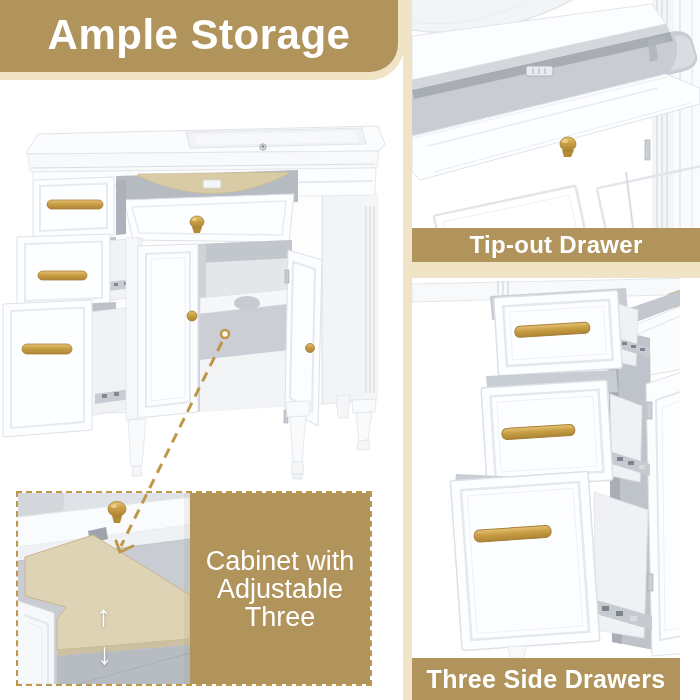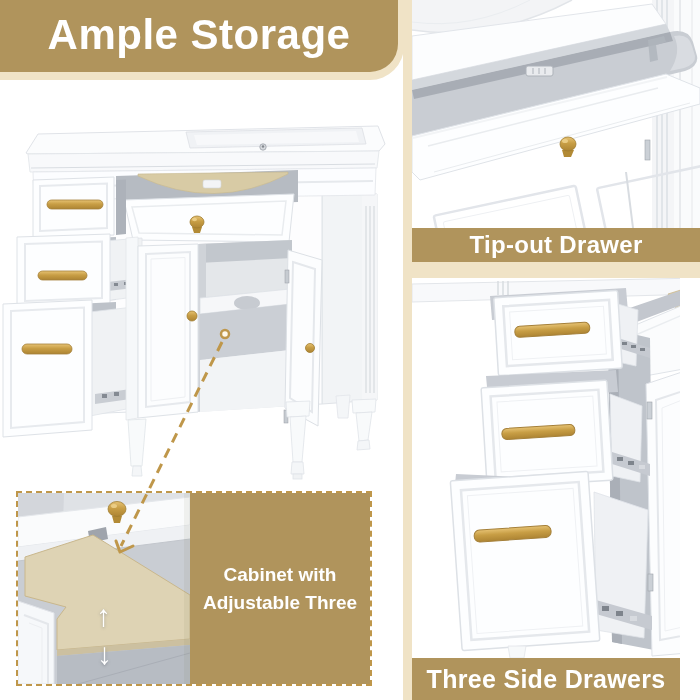--- a/index.html
+++ b/index.html
@@ -30,21 +30,21 @@
         align-items:center;justify-content:center;font-size:42px;font-weight:bold;
         color:#fff;letter-spacing:.5px;}
   
   #vanity-photo{position:absolute;left:0;top:88px;}
   
   .inset{position:absolute;left:16px;top:491px;width:356px;height:195px;
         border:2px dashed var(--arrow-gold);box-sizing:border-box;background:#fff;}
   .inset-photo{position:absolute;left:0;top:0;display:block;}
   .inset-label{position:absolute;left:172px;top:0;right:0;bottom:0;background:var(--tan);
         color:#fff;display:flex;flex-direction:column;align-items:center;justify-content:center;
-        font-weight:bold;font-size:19px;line-height:28px;text-align:center;}
+        font-weight:normal;font-size:27px;line-height:28px;text-align:center;}
   .shelf-arrow{position:absolute;color:#fff;font-weight:bold;font-size:30px;line-height:1;
         text-shadow:0 1px 3px rgba(100,105,115,.55);}
   #shelf-arrow-up{left:78px;top:108px;}
   #shelf-arrow-down{left:79px;top:146px;}
   
   .arrow-overlay{position:absolute;left:0;top:0;width:700px;height:700px;pointer-events:none;}
 </style>
 </head>
 <body>
 

